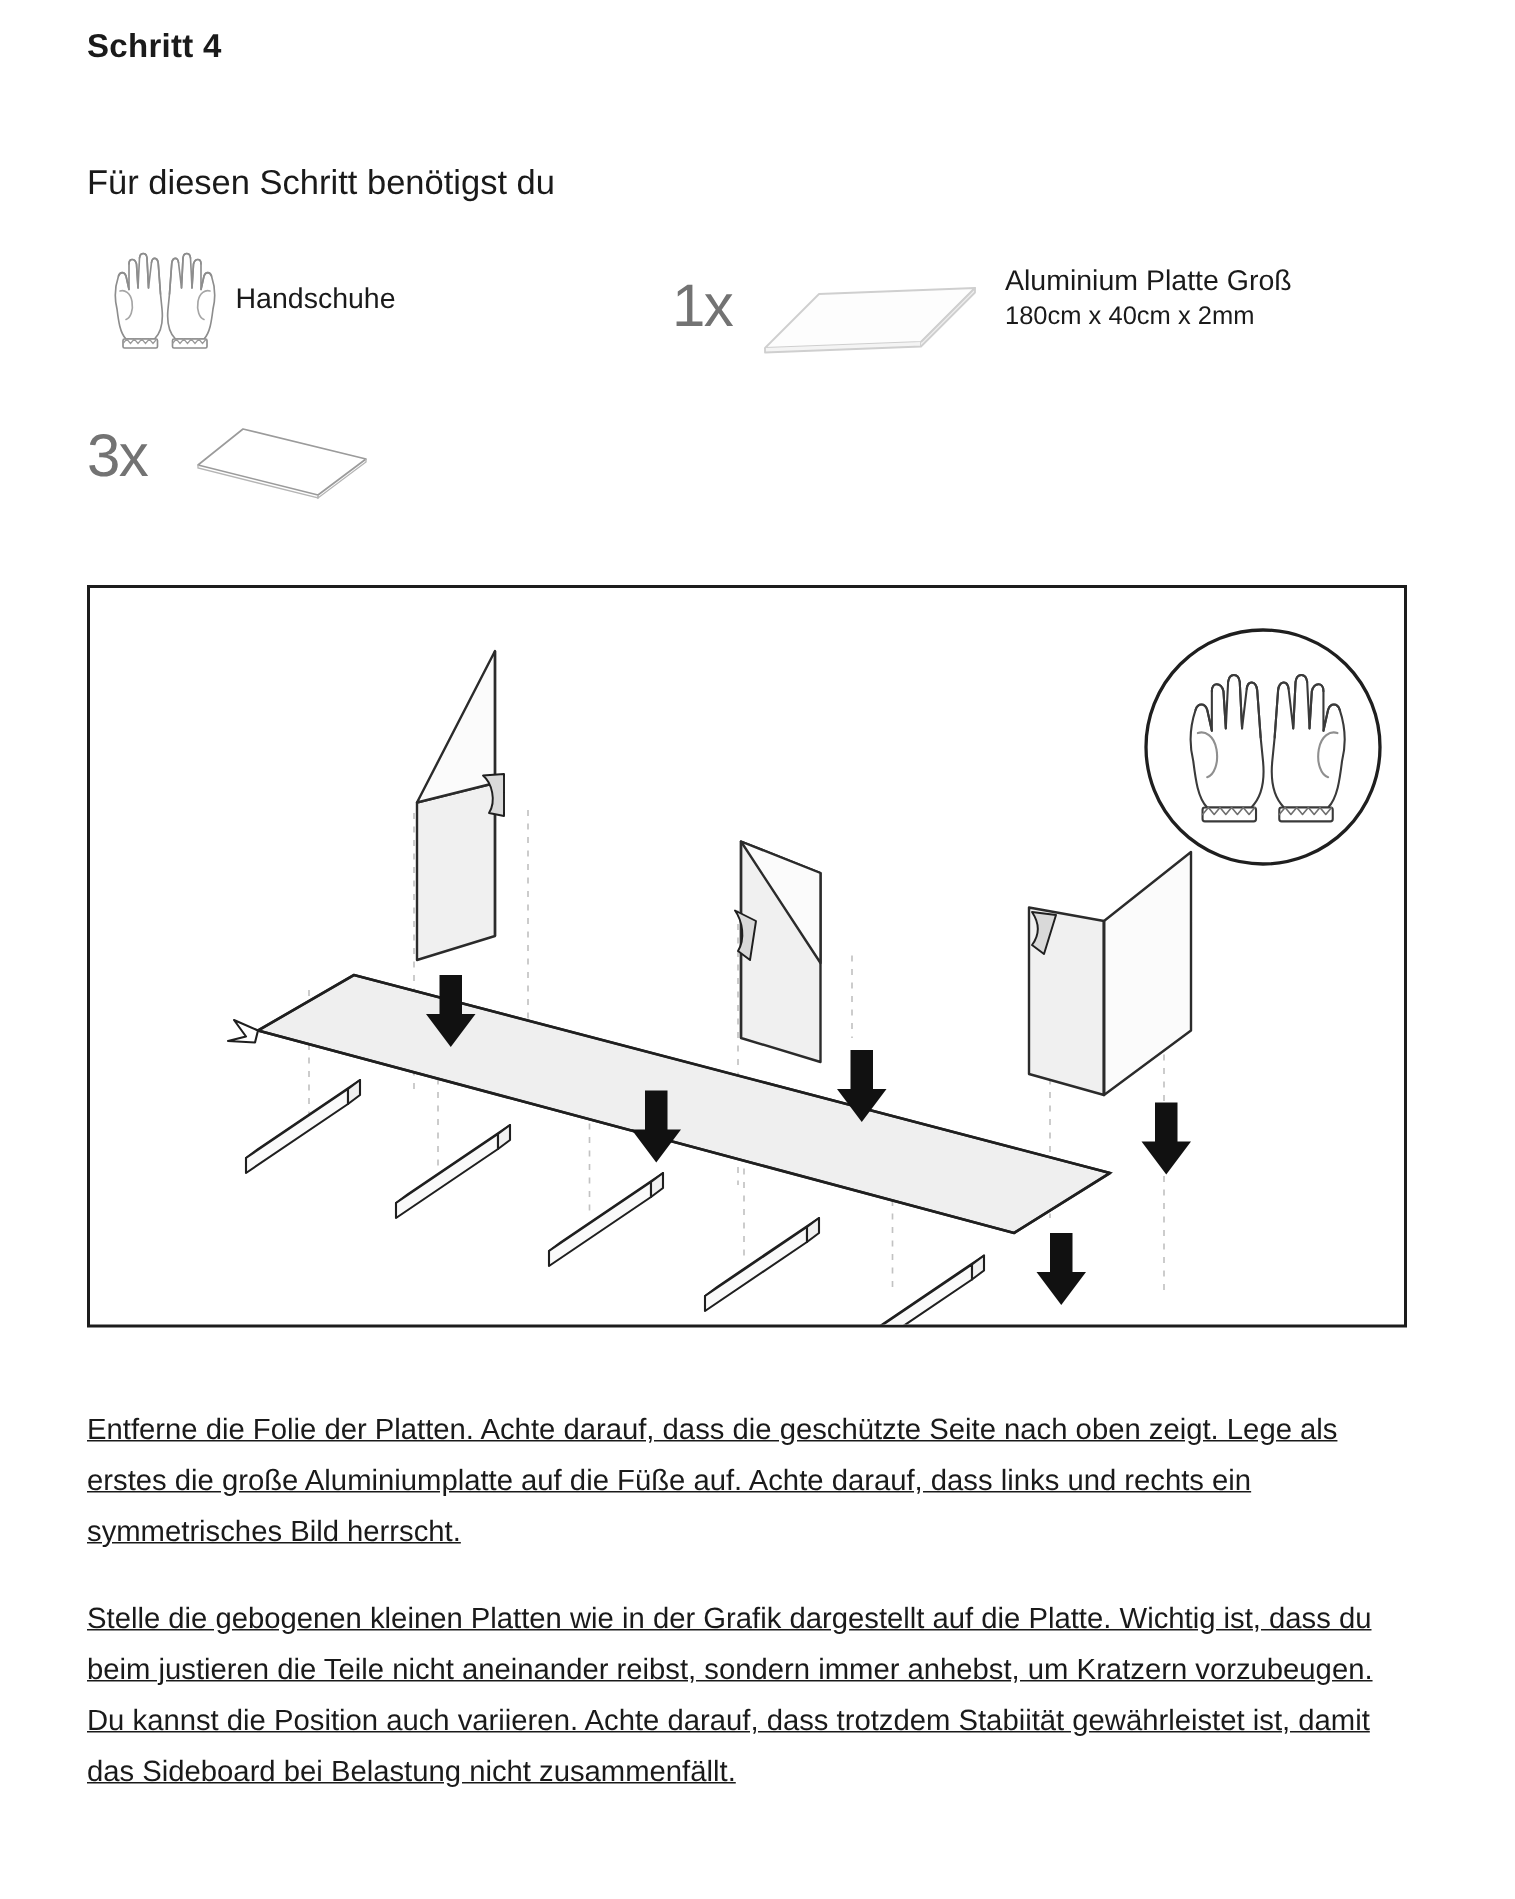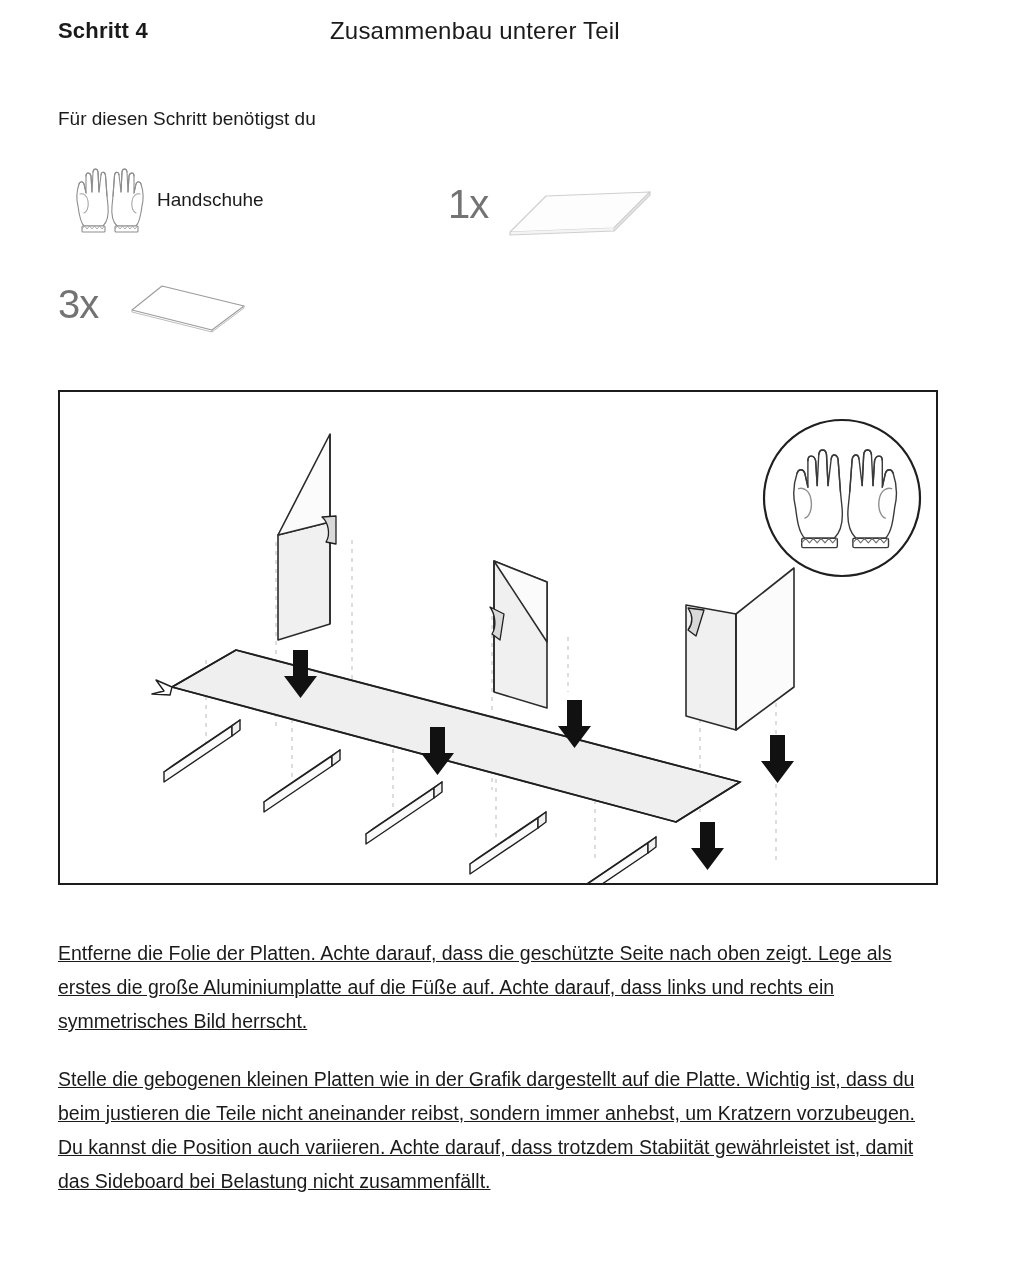--- a/index.html
+++ b/index.html
@@ -37,21 +37,21 @@
     font-size: 24px;
     font-weight: 400;
     letter-spacing: 0.2px;
     white-space: nowrap;
   }
 
   
   .needs-intro {
     position: absolute;
     left: 58px; top: 108px;
-    font-size: 19px;
+    font-size: 23px;
     font-weight: 400;
     white-space: nowrap;
   }
 
   
   .materials { position: absolute; left: 0; top: 0; width: 1010px; }
 
   .mat-item { position: absolute; }
 
   .mat-gloves { left: 60px; top: 160px; width: 330px; height: 90px; text-align: center; }
@@ -118,21 +118,20 @@
     text-decoration: underline;
   }
   .para-1 { position: absolute; top: 936px; left: 0; width: 862px; }
   .para-2 { position: absolute; top: 1062px; left: 0; width: 862px; }
 </style>
 </head>
 <body>
 
 <div class="header">
   <div class="step-label">Schritt 4</div>
-  <div class="step-title">Zusammenbau unterer Teil</div>
 </div>
 
 <div class="needs-intro">Für diesen Schritt benötigst du</div>
 
 <div class="materials">
 
   <div class="mat-item mat-gloves">
     <div class="mat-icon gloves-icon-sm">
       <svg viewBox="0 0 84 82" width="84" height="82" aria-hidden="true">
         <g fill="#ffffff" stroke="#8d8d8d" stroke-width="1.1" stroke-linejoin="round" stroke-linecap="round">
@@ -173,20 +172,24 @@
   <div class="mat-item mat-big">
     <div class="mat-qty">1x</div>
     <div class="mat-icon plate-big-icon">
       <svg viewBox="0 0 148 48" width="148" height="48" aria-hidden="true">
         <g stroke="#cfcfcf" stroke-width="1.2" fill="#fdfdfd" stroke-linejoin="round">
           <path d="M40 6 L144 2 L108 38 L4 42 Z"></path>
           <path d="M4 42 L4 45 L108 41 L108 38" fill="#f4f4f4"></path>
           <path d="M108 38 L144 2 L144 5 L108 41" fill="#f0f0f0"></path>
         </g>
       </svg>
+    </div>
+    <div class="mat-text">
+      <div class="mat-name">Aluminium Platte Groß</div>
+      <div class="mat-dims">180cm x 40cm x 2mm</div>
     </div>
   </div>
 
   <div class="mat-item mat-small">
     <div class="mat-qty">3x</div>
     <div class="mat-icon plate-small-icon">
       <svg viewBox="0 0 120 52" width="120" height="52" aria-hidden="true">
         <g stroke="#9b9b9b" stroke-width="1.1" fill="#ffffff" stroke-linejoin="round">
           <path d="M34 4 L116 24 L84 48 L4 28 Z"></path>
         </g>

